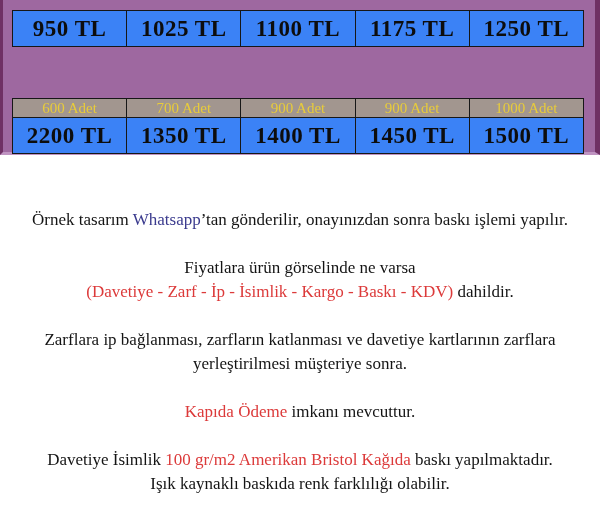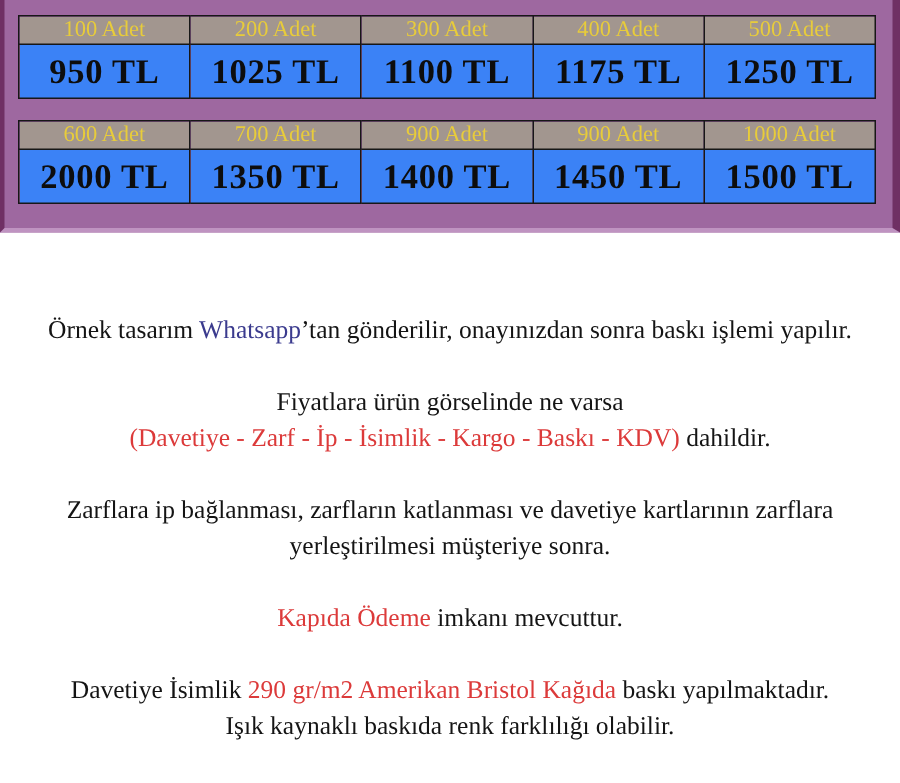--- a/index.html
+++ b/index.html
@@ -13,21 +13,21 @@
     background:var(--band-purple,#9e68a0);
     border-left:3px solid var(--band-edge,#6f3064);
     border-right:5px solid var(--band-edge,#6f3064);
     border-bottom:3px solid var(--band-bottom-edge,#bf93c1);
   }
   table.price-table{
     position:absolute;left:9px;width:572px;
     border-collapse:collapse;table-layout:fixed;
   }
   .t1{top:10px}
-  .t2{top:80px}
+  .t2{top:98px}
   .price-table th,.price-table td{
     border:1.5px solid #171717;text-align:center;padding:0;overflow:hidden;
   }
   .price-table th{
     height:18px;background:var(--header-bg,#a2968f);
     color:var(--header-text,#e8cc3a);
     font-weight:normal;font-size:15px;line-height:18px;
   }
   .price-table td{
     height:35px;background:#3b82f6;color:#0d0d0d;
@@ -47,47 +47,40 @@
 </head>
 <body>
 
 <div class="page">
 
   <div class="band">
 
     <table class="price-table t1">
       <tbody>
         <tr>
-          <th>100 Adet</th>
-          <th>200 Adet</th>
-          <th>300 Adet</th>
-          <th>400 Adet</th>
-          <th>500 Adet</th>
-        </tr>
-        <tr>
           <td>950 TL</td>
           <td>1025 TL</td>
           <td>1100 TL</td>
           <td>1175 TL</td>
           <td>1250 TL</td>
         </tr>
       </tbody>
     </table>
 
     <table class="price-table t2">
       <tbody>
         <tr>
           <th>600 Adet</th>
           <th>700 Adet</th>
           <th>900 Adet</th>
           <th>900 Adet</th>
           <th>1000 Adet</th>
         </tr>
         <tr>
-          <td>2000 TL</td>
+          <td>2200 TL</td>
           <td>1350 TL</td>
           <td>1400 TL</td>
           <td>1450 TL</td>
           <td>1500 TL</td>
         </tr>
       </tbody>
     </table>
 
   </div>
 
@@ -105,19 +98,19 @@
     <p>
       <span class="line">Zarflara ip bağlanması, zarfların katlanması ve davetiye kartlarının zarflara</span><br>
       <span class="line">yerleştirilmesi müşteriye sonra.</span>
     </p>
 
     <p>
       <span class="line"><span class="red">Kapıda Ödeme</span><span> imkanı mevcuttur.</span></span>
     </p>
 
     <p>
-      <span class="line"><span>Davetiye İsimlik </span><span class="red">290 gr/m2 Amerikan Bristol Kağıda</span><span> baskı yapılmaktadır.</span></span><br>
+      <span class="line"><span>Davetiye İsimlik </span><span class="red">100 gr/m2 Amerikan Bristol Kağıda</span><span> baskı yapılmaktadır.</span></span><br>
       <span class="line">Işık kaynaklı baskıda renk farklılığı olabilir.</span>
     </p>
 
   </div>
 
 </div>
 
 </body></html>

